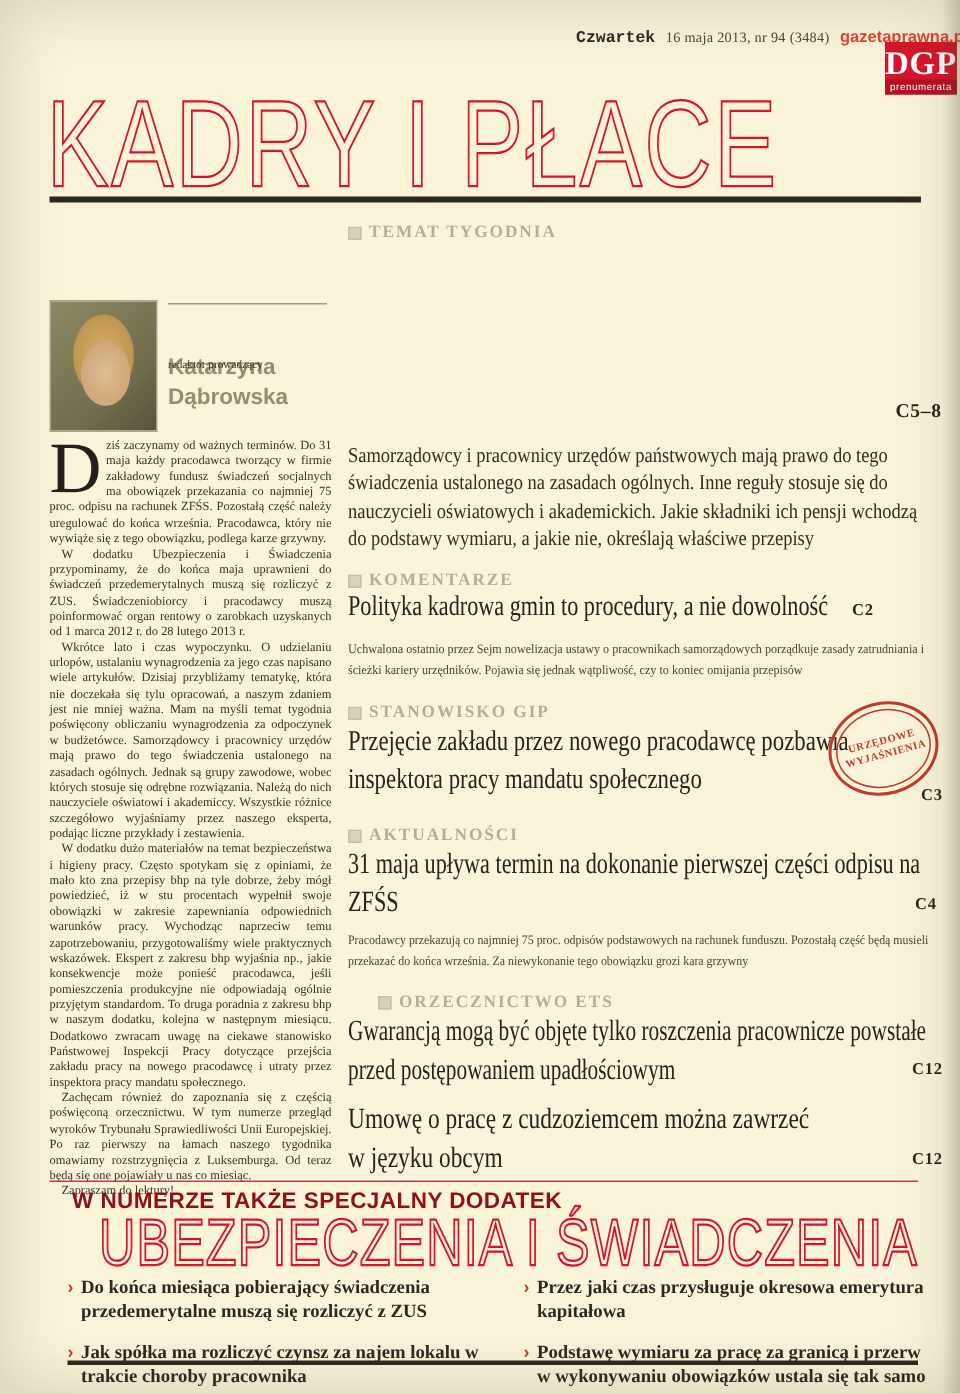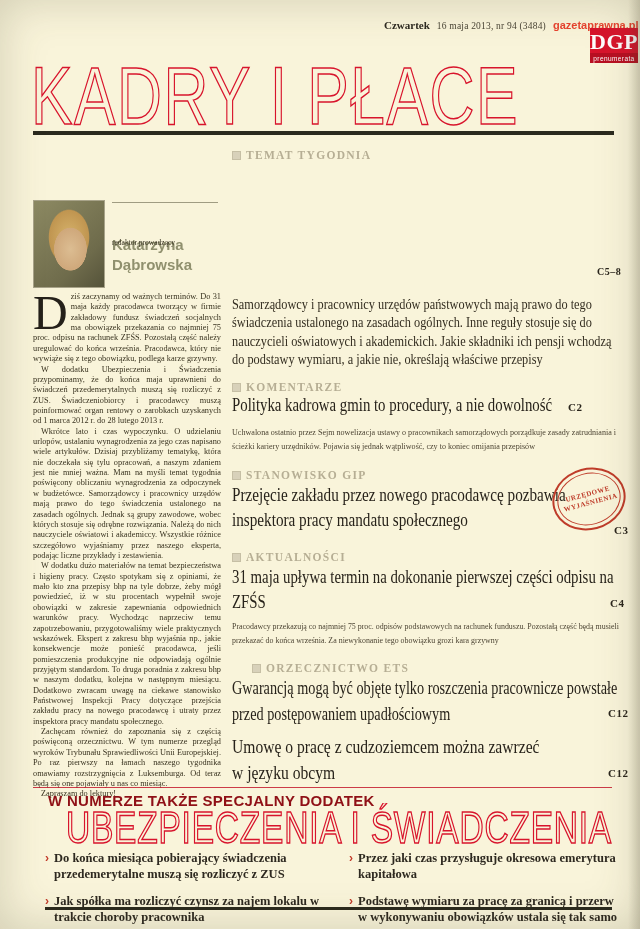--- a/index.html
+++ b/index.html
@@ -5,21 +5,21 @@
   html,body{margin:0;padding:0;background:#d9d4bd;}
   .page{position:relative;width:640px;height:929px;margin:0 auto;background:#f9f4da;
         font-family:"Liberation Serif",serif;overflow:hidden;}
   .vignette{position:absolute;inset:0;pointer-events:none;
         box-shadow:inset 0 0 46px rgba(75,68,40,.22);}
   .scan-edge{position:absolute;top:0;bottom:0;right:0;width:12px;pointer-events:none;
         background:linear-gradient(to right,rgba(0,0,0,0),rgba(70,66,45,.20));}
 
   
   .issue-line{position:absolute;top:19px;left:384px;display:flex;gap:7px;align-items:baseline;white-space:nowrap;}
-  .weekday{font-family:Liberation Serif, serif;font-weight:bold;font-size:11px;color:#2c2920;}
+  .weekday{font-family:Liberation Mono, monospace;font-weight:bold;font-size:11px;color:#2c2920;}
   .issue-info{font-size:9.5px;color:#4a4536;letter-spacing:.2px;}
   .site{font-family:"Liberation Sans",sans-serif;font-weight:bold;font-size:11px;color:#e8432f;}
   .logo{position:absolute;top:28px;right:2px;width:48px;background:#d8142c;color:#fff;
         display:flex;flex-direction:column;align-items:center;}
   .logo-main{font-family:"Liberation Serif",serif;font-weight:bold;font-size:22px;line-height:1.05;padding-top:2px;letter-spacing:.5px;}
   .logo-sub{font-family:"Liberation Sans",sans-serif;font-size:6.5px;letter-spacing:.4px;background:#b80f22;
         width:100%;text-align:center;padding:1.5px 0;}
 
   
   .masthead{position:absolute;left:27px;top:56px;width:498px;height:80px;}
@@ -117,21 +117,21 @@
     <p class="ind">Wkrótce lato i czas wypoczynku. O udzielaniu urlopów, ustalaniu wynagrodzenia za jego czas napisano wiele artykułów. Dzisiaj przybliżamy tematykę, która nie doczekała się tylu opracowań, a naszym zdaniem jest nie mniej ważna. Mam na myśli temat tygodnia poświęcony obliczaniu wynagrodzenia za odpoczynek w budżetówce. Samorządowcy i pracownicy urzędów mają prawo do tego świadczenia ustalonego na zasadach ogólnych. Jednak są grupy zawodowe, wobec których stosuje się odrębne rozwiązania. Należą do nich nauczyciele oświatowi i akademiccy. Wszystkie różnice szczegółowo wyjaśniamy przez naszego eksperta, podając liczne przykłady i zestawienia.</p>
     <p class="ind">W dodatku dużo materiałów na temat bezpieczeństwa i higieny pracy. Często spotykam się z opiniami, że mało kto zna przepisy bhp na tyle dobrze, żeby mógł powiedzieć, iż w stu procentach wypełnił swoje obowiązki w zakresie zapewniania odpowiednich warunków pracy. Wychodząc naprzeciw temu zapotrzebowaniu, przygotowaliśmy wiele praktycznych wskazówek. Ekspert z zakresu bhp wyjaśnia np., jakie konsekwencje może ponieść pracodawca, jeśli pomieszczenia produkcyjne nie odpowiadają ogólnie przyjętym standardom. To druga poradnia z zakresu bhp w naszym dodatku, kolejna w następnym miesiącu. Dodatkowo zwracam uwagę na ciekawe stanowisko Państwowej Inspekcji Pracy dotyczące przejścia zakładu pracy na nowego pracodawcę i utraty przez inspektora pracy mandatu społecznego.</p>
     <p class="ind">Zachęcam również do zapoznania się z częścią poświęconą orzecznictwu. W tym numerze przegląd wyroków Trybunału Sprawiedliwości Unii Europejskiej. Po raz pierwszy na łamach naszego tygodnika omawiamy rozstrzygnięcia z Luksemburga. Od teraz będą się one pojawiały u nas co miesiąc.</p>
     <p class="ind">Zapraszam do lektury!</p>
   </div>
 
   <div class="slabel" style="top:149px;text-align:right;">
     <span class="sq"></span>
     <span>TEMAT TYGODNIA</span>
   </div>
-  <div class="pref" style="left:597px;top:266px;font-size:10px;">C5–8</div>
+  <div class="pref" style="left:597px;top:266px;font-size:13px;">C5–8</div>
   <div class="deck1 cx88">Samorządowcy i pracownicy urzędów państwowych mają prawo do tego świadczenia ustalonego na zasadach ogólnych. Inne reguły stosuje się do nauczycieli oświatowych i akademickich. Jakie składniki ich pensji wchodzą do podstawy wymiaru, a jakie nie, określają właściwe przepisy</div>
 
   <div class="slabel" style="top:381px;">
     <span class="sq"></span>
     <span>KOMENTARZE</span>
   </div>
   <div class="hl h2 cx78">Polityka kadrowa gmin to procedury, a nie dowolność</div>
   <div class="pref" style="left:568px;top:401px;text-align:right;">C2</div>
   <div class="deck-sm deck2">Uchwalona ostatnio przez Sejm nowelizacja ustawy o pracownikach samorządowych porządkuje zasady zatrudniania i ścieżki kariery urzędników. Pojawia się jednak wątpliwość, czy to koniec omijania przepisów</div>
 

